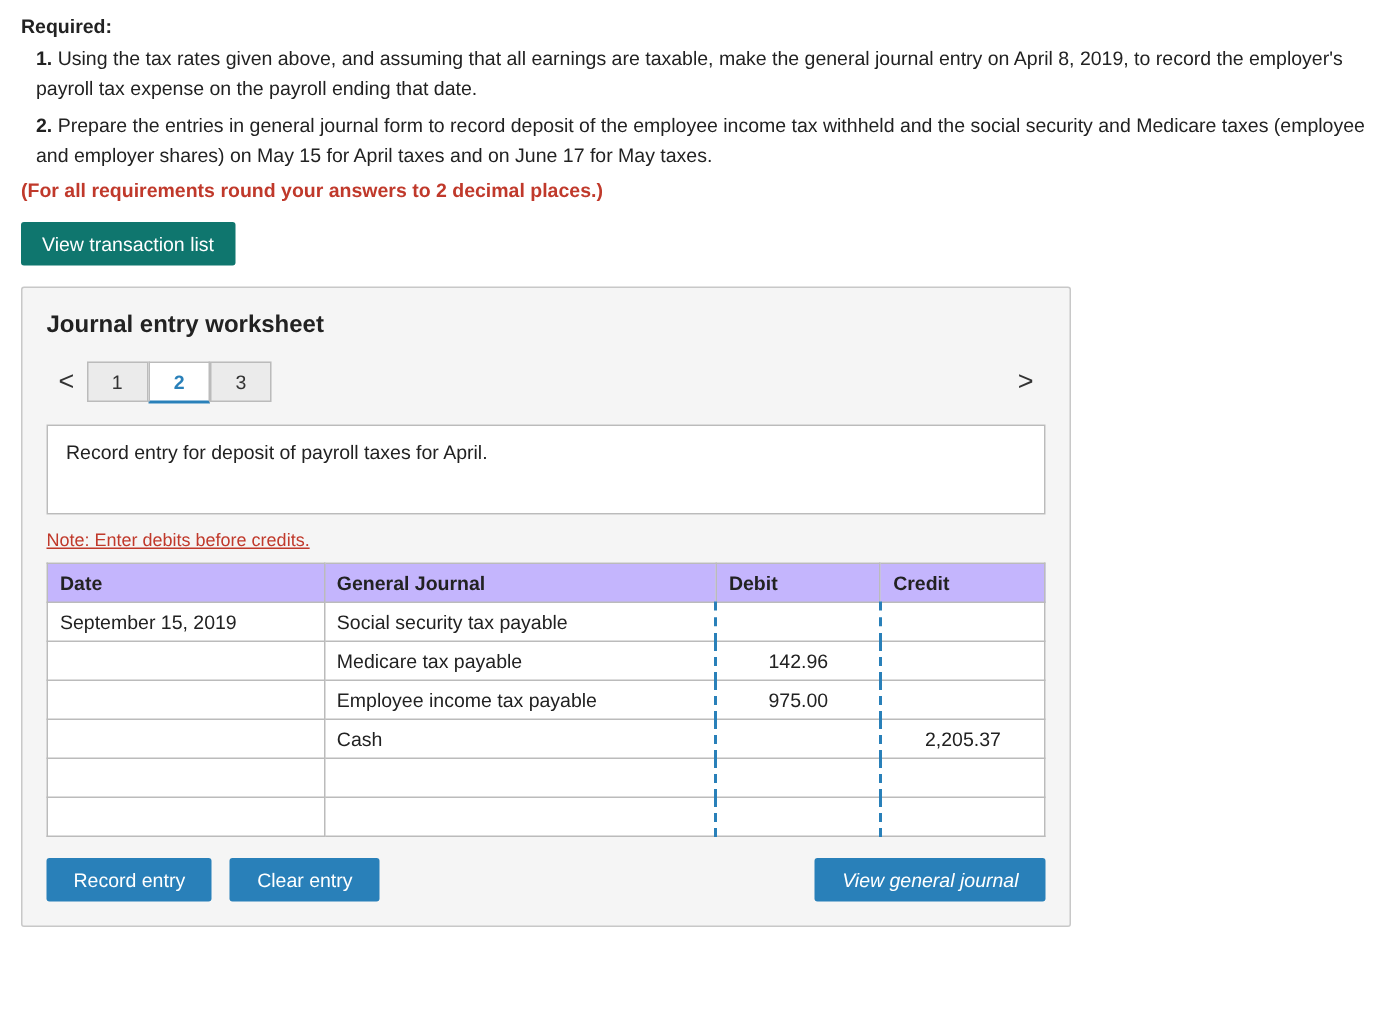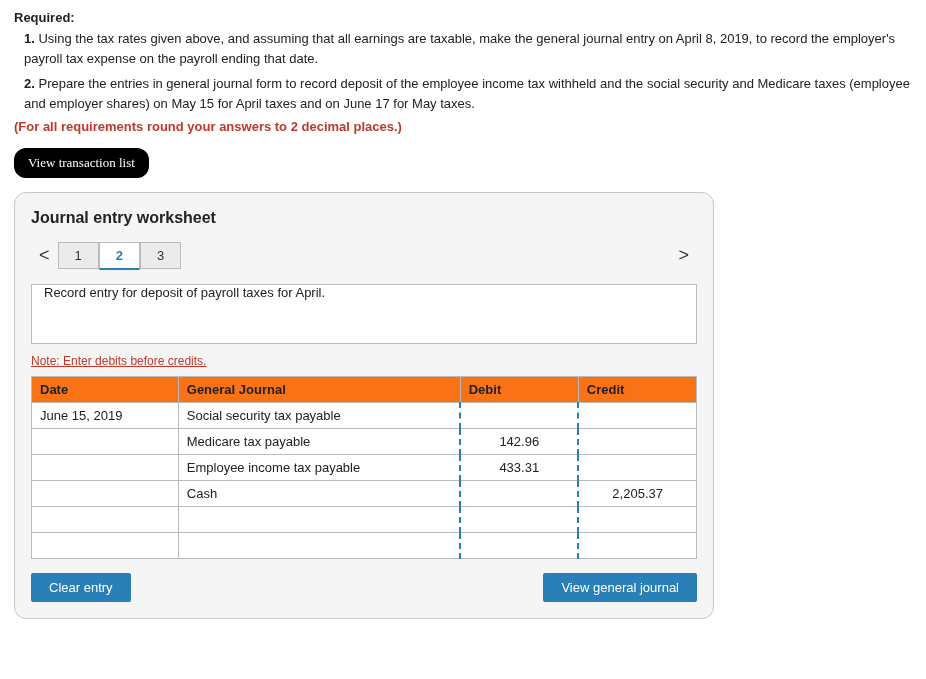--- a/index.html
+++ b/index.html
@@ -27,34 +27,33 @@
     }
     .required-items li span.num {
       font-weight: bold;
     }
     .round-note {
       color: #c0392b;
       font-weight: bold;
       margin-bottom: 14px;
     }
     .view-transaction-btn {
-      background: #000000;
+      background: #0f766e;
       color: #fff;
       border: none;
       padding: 7px 14px;
       cursor: pointer;
       font-size: 13px;
       margin-bottom: 14px;
-      border-radius: 12px;
-      font-family: Liberation Serif, serif;
+      border-radius: 2px;
     }
 
     .worksheet-container {
       border: 1px solid #c8c8c8;
-      border-radius: 12px;
+      border-radius: 2px;
       background: #f5f5f5;
       padding: 16px;
       max-width: 700px;
     }
     .worksheet-title {
       font-size: 16px;
       font-weight: bold;
       margin-bottom: 14px;
     }
     .tab-row {
@@ -87,39 +86,39 @@
     }
     .tab-item:not(.active) {
       background: #ebebeb;
     }
     .nav-right {
       margin-left: auto;
     }
     .entry-description-box {
       background: #fff;
       border: 1px solid #bbb;
-      padding: 0 12px;
+      padding: 10px 12px;
       margin-bottom: 10px;
       font-size: 13px;
       min-height: 60px;
     }
     .note-text {
       color: #c0392b;
       font-size: 12px;
       margin-bottom: 8px;
       text-decoration: underline;
     }
     table {
       width: 100%;
       border-collapse: collapse;
       font-size: 13px;
       background: #fff;
     }
     thead tr {
-      background: #f97316;
+      background: #c4b5fd;
     }
     thead th {
       border: 1px solid #bbb;
       padding: 5px 8px;
       text-align: left;
       font-weight: bold;
     }
     thead th.center { text-align: left; }
     tbody tr td {
       border: 1px solid #bbb;
@@ -141,21 +140,21 @@
     }
     .action-btn {
       background: #2980b9;
       color: #fff;
       border: none;
       padding: 7px 18px;
       cursor: pointer;
       font-size: 13px;
       border-radius: 2px;
     }
-    .action-btn.right { margin-left: auto; }
+    .action-btn.right { margin-left: auto; font-style: italic; }
   </style>
 </head>
 <body>
 
 
 
 <div class="required-section">
   <div class="required-label">Required:</div>
   <ul class="required-items">
     <li>
@@ -194,35 +193,35 @@
     <thead>
       <tr>
         <th>Date</th>
         <th>General Journal</th>
         <th class="center">Debit</th>
         <th class="center">Credit</th>
       </tr>
     </thead>
     <tbody>
       <tr>
-        <td style="white-space:nowrap;min-width:90px;">June 15, 2019</td>
+        <td style="white-space:nowrap;min-width:90px;">September 15, 2019</td>
         <td>Social security tax payable</td>
         <td class="debit"></td>
         <td class="credit"></td>
       </tr>
       <tr>
         <td></td>
         <td class="indent">Medicare tax payable</td>
         <td class="debit">142.96</td>
         <td class="credit"></td>
       </tr>
       <tr>
         <td></td>
         <td class="indent">Employee income tax payable</td>
-        <td class="debit">433.31</td>
+        <td class="debit">975.00</td>
         <td class="credit"></td>
       </tr>
       <tr>
         <td></td>
         <td class="indent2">Cash</td>
         <td class="debit"></td>
         <td class="credit">2,205.37</td>
       </tr>
       <tr>
         <td></td>
@@ -233,19 +232,20 @@
       <tr>
         <td></td>
         <td></td>
         <td class="debit"></td>
         <td class="credit"></td>
       </tr>
     </tbody>
   </table>
 
   <div class="action-row">
+    <button class="action-btn">Record entry</button>
     <button class="action-btn">Clear entry</button>
     <button class="action-btn right">View general journal</button>
   </div>
 </div>
 
 
 
 
 </body></html>

